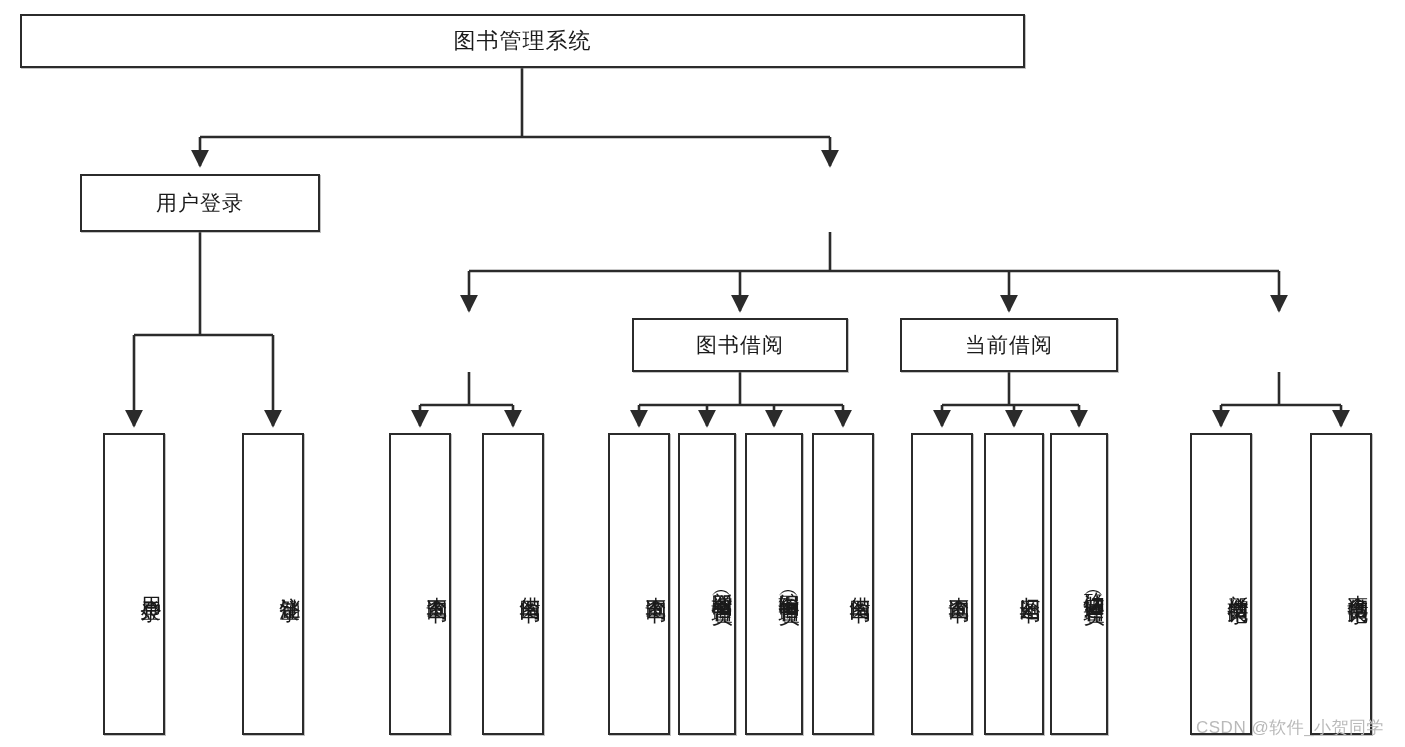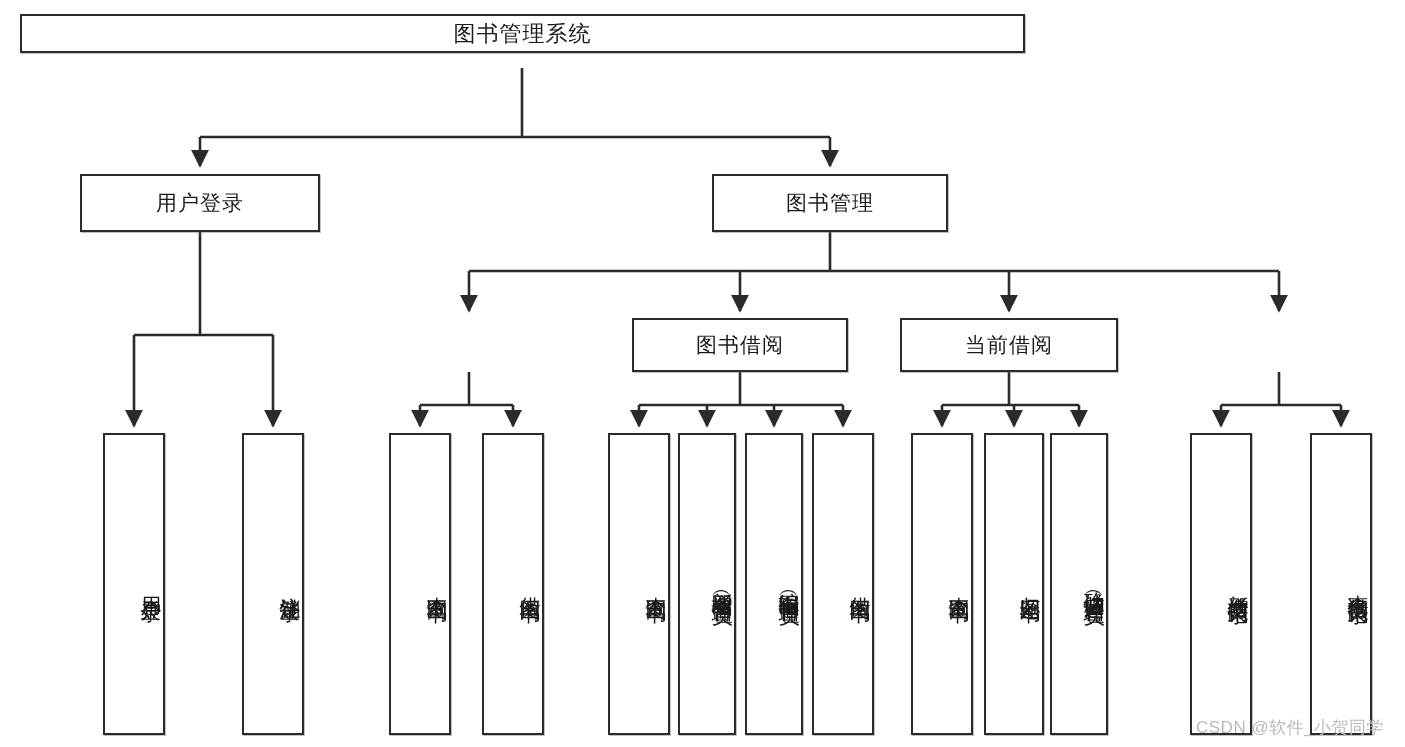--- a/index.html
+++ b/index.html
@@ -111,24 +111,23 @@
       <path d="M 1014 405 L 1014 426" marker-end="url(#arrow)"></path>
       <path d="M 1079 405 L 1079 426" marker-end="url(#arrow)"></path>
 
       <path d="M 1279 372 L 1279 405"></path>
       <path d="M 1221 405 L 1341 405"></path>
       <path d="M 1221 405 L 1221 426" marker-end="url(#arrow)"></path>
       <path d="M 1341 405 L 1341 426" marker-end="url(#arrow)"></path>
     </g>
   </svg>
 
-  <div class="node h root" id="n-root" style="left: 20px; top: 14px; width: 1005px; height: 39px;">图书管理系统</div>
+  <div class="node h root" id="n-root" style="left: 20px; top: 14px; width: 1005px; height: 54px;">图书管理系统</div>
 
   <div class="node h" id="n-l1-0" style="left: 80px; top: 174px; width: 240px; height: 58px;">用户登录</div>
-  <div class="node h" id="n-l1-1" style="left: 712px; top: 174px; width: 236px; height: 58px;">图书管理</div>
 
   <div class="node h" id="n-l2-1" style="left: 632px; top: 318px; width: 216px; height: 54px;">图书借阅</div>
   <div class="node h" id="n-l2-2" style="left: 900px; top: 318px; width: 218px; height: 54px;">当前借阅</div>
 
   <div class="node leaf" id="n-lf-0" style="left: 103px; top: 433px; width: 62px; height: 302px;">用户登录</div>
   <div class="node leaf" id="n-lf-1" style="left: 242px; top: 433px; width: 62px; height: 302px;">注销登录</div>
   <div class="node leaf" id="n-lf-2" style="left: 389px; top: 433px; width: 62px; height: 302px;">查询图书</div>
   <div class="node leaf" id="n-lf-3" style="left: 482px; top: 433px; width: 62px; height: 302px;">借阅图书</div>
   <div class="node leaf" id="n-lf-4" style="left: 608px; top: 433px; width: 62px; height: 302px;">查询图书</div>
   <div class="node leaf" id="n-lf-5" style="left: 678px; top: 433px; width: 58px; height: 302px;">新增图书（管理员）</div>

